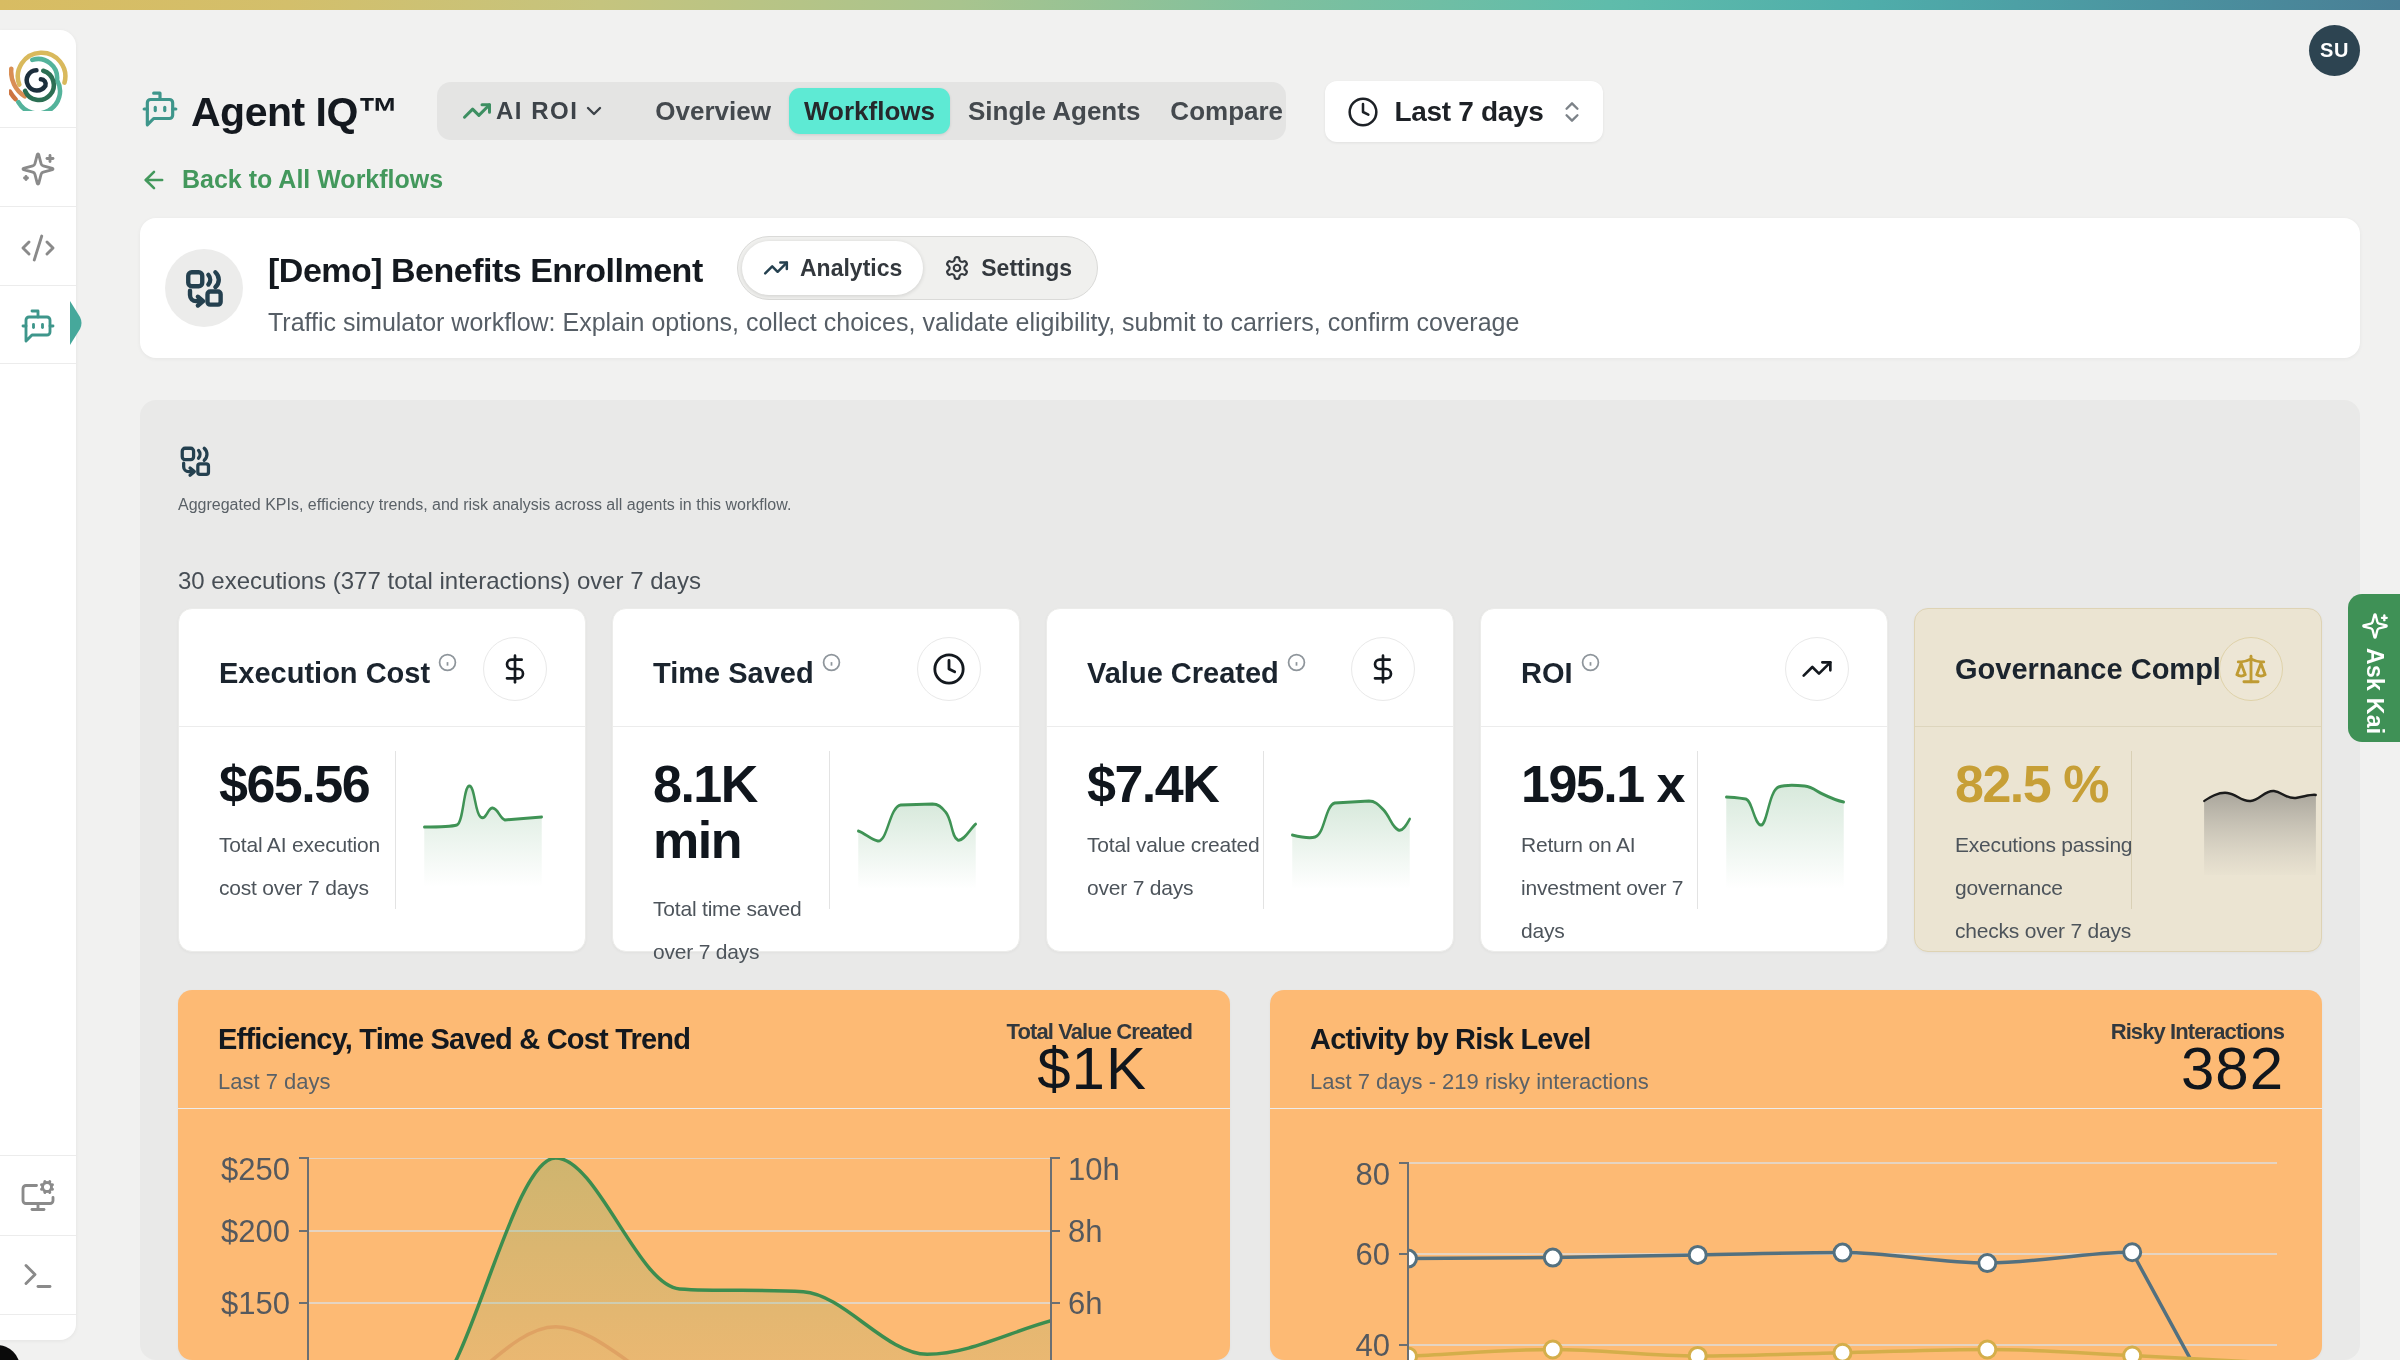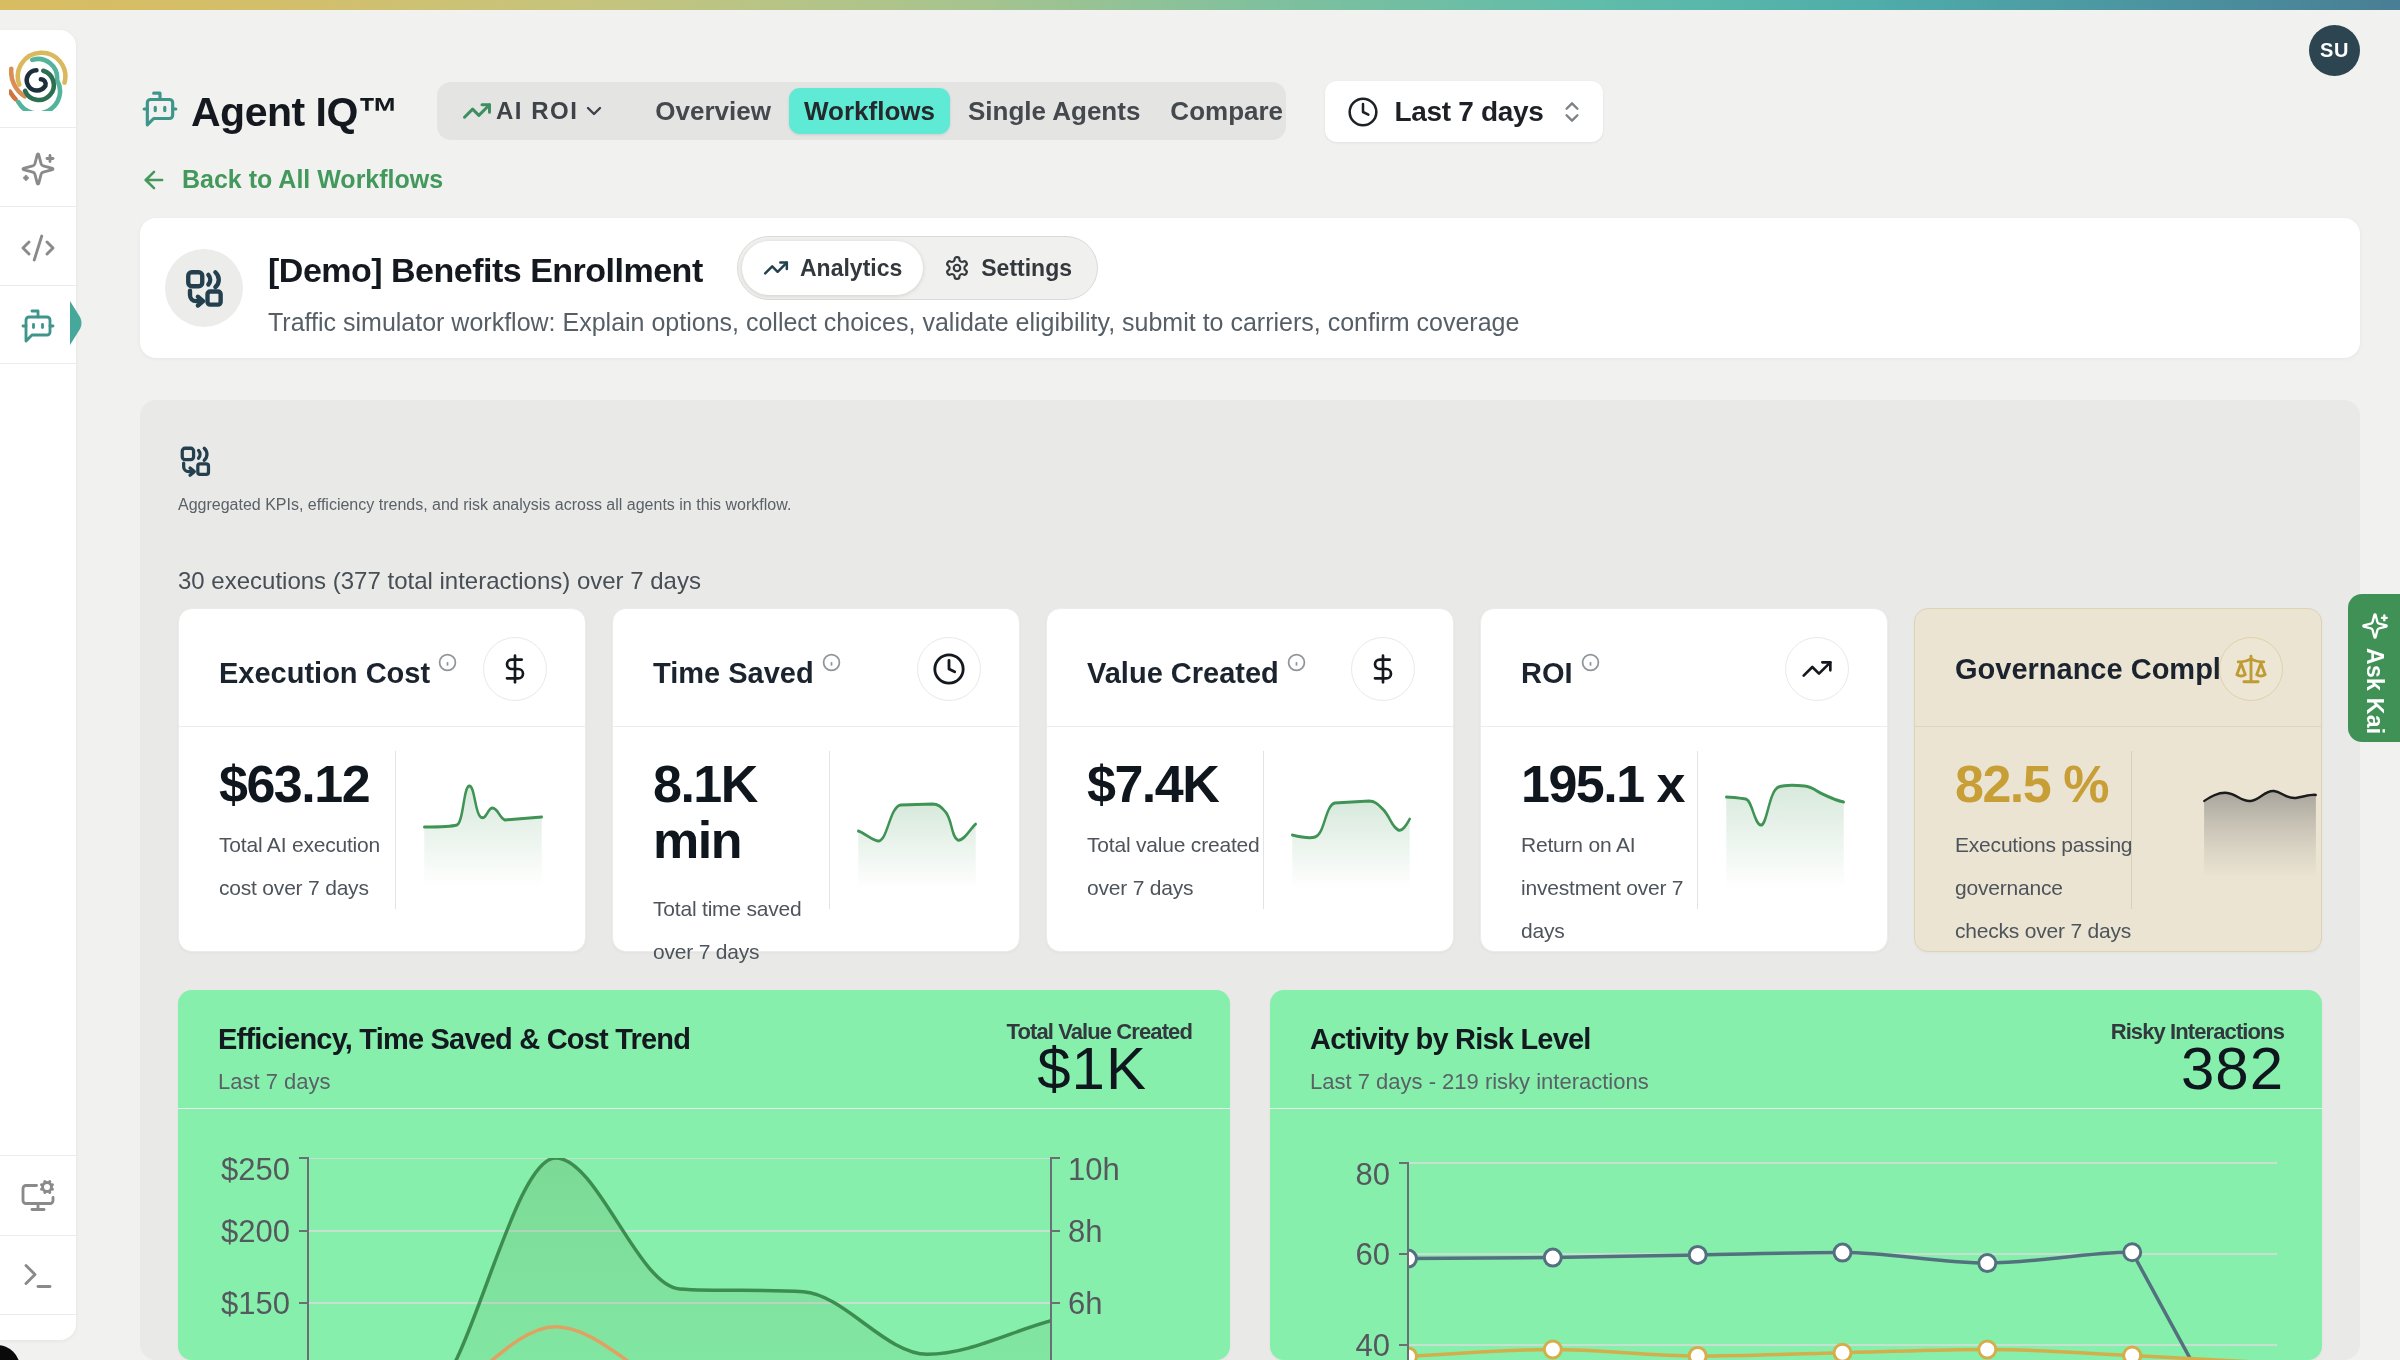--- a/index.html
+++ b/index.html
@@ -50,21 +50,21 @@
 .kpi .vdiv { position:absolute; left:216px; top:142px; width:1px; height:158px; background:#e3e3e3; }
 .kpi .spark { position:absolute; left:242px; top:148px; }
 .kpi.gov { background:#ebe4d2; border:1px solid #ded3b4; }
 .kpi.gov .circ { background:#ede6d5; border:1px solid #dfd2a9; }
 .kpi.gov .value { color:#c79f36; }
 .kpi.gov .title { width:300px; overflow:hidden; }
 .kpi.gov .hdiv { background:#ddd5bd; }
 .kpi.gov .vdiv { background:#d9d0b5; }
 .kpi.gov .desc { width:187px; }
 
-.chartcard { position:absolute; top:590px; height:370px; background:#86efac; border-radius:14px; box-shadow:0 1px 3px rgba(0,0,0,0.04); }
+.chartcard { position:absolute; top:590px; height:370px; background:#fdba74; border-radius:14px; box-shadow:0 1px 3px rgba(0,0,0,0.04); }
 .cc-title { position:absolute; left:40px; top:33px; font-size:29px; font-weight:800; color:#14191f; letter-spacing:-0.8px; }
 .cc-sub { position:absolute; left:40px; top:79px; font-size:22px; color:#5a6167; }
 .cc-klabel { position:absolute; right:38px; top:29px; font-size:22px; letter-spacing:-0.9px; font-weight:600; color:#32383e; text-align:right; }
 .cc-kval { position:absolute; right:38px; top:44px; font-size:60px; font-weight:400; color:#10161d; text-align:right; letter-spacing:1px; }
 .cc-div { position:absolute; left:0; top:118px; width:100%; height:1px; background:#ececec; }
 
 .askkai { position:absolute; left:2348px; top:594px; width:52px; height:148px; background:#3f9156; border-radius:14px 0 0 14px; color:#fff; }
 .askkai .txt { position:absolute; left:13px; top:54px; writing-mode:vertical-rl; white-space:nowrap; font-size:23px; font-weight:700; letter-spacing:0.3px; }
 </style>
 </head>
@@ -230,21 +230,21 @@
           <path d="M12 16v-4.5"></path>
           <path d="M12 7.5h.01"></path>
         </svg></div>
     <div class="circ">
         <svg width="32" height="32" viewBox="0 0 24 24" fill="none" stroke="#14191f" stroke-width="2" stroke-linecap="round" stroke-linejoin="round">
           <path d="M12 2v20"></path>
           <path d="M17 5H9.5a3.5 3.5 0 0 0 0 7h5a3.5 3.5 0 0 1 0 7H6"></path>
         </svg>
       </div>
     <div class="hdiv"></div>
-    <div class="value">$63.12</div>
+    <div class="value">$65.56</div>
     <div class="desc" style="top:214px">Total AI execution<br>cost over 7 days</div>
     <div class="vdiv"></div>
     <svg class="spark" width="124" height="150" viewBox="0 0 152 150" preserveAspectRatio="none">
       <defs>
           <linearGradient id="gr1" x1="0" y1="0" x2="0" y2="1">
             <stop offset="0" stop-color="#4b9b5e" stop-opacity="0.22"></stop>
             <stop offset="1" stop-color="#4b9b5e" stop-opacity="0"></stop>
           </linearGradient>
         </defs>
       <path d="M4 70 C18 70 36 70 44 68 C52 66 52 30 59 29 C66 28 66 56 73 60 C80 64 82 50 88 51 C95 52 96 61 103 63 L148 60 L148 130 L4 130 Z" fill="url(#gr1)" stroke="none"></path>

